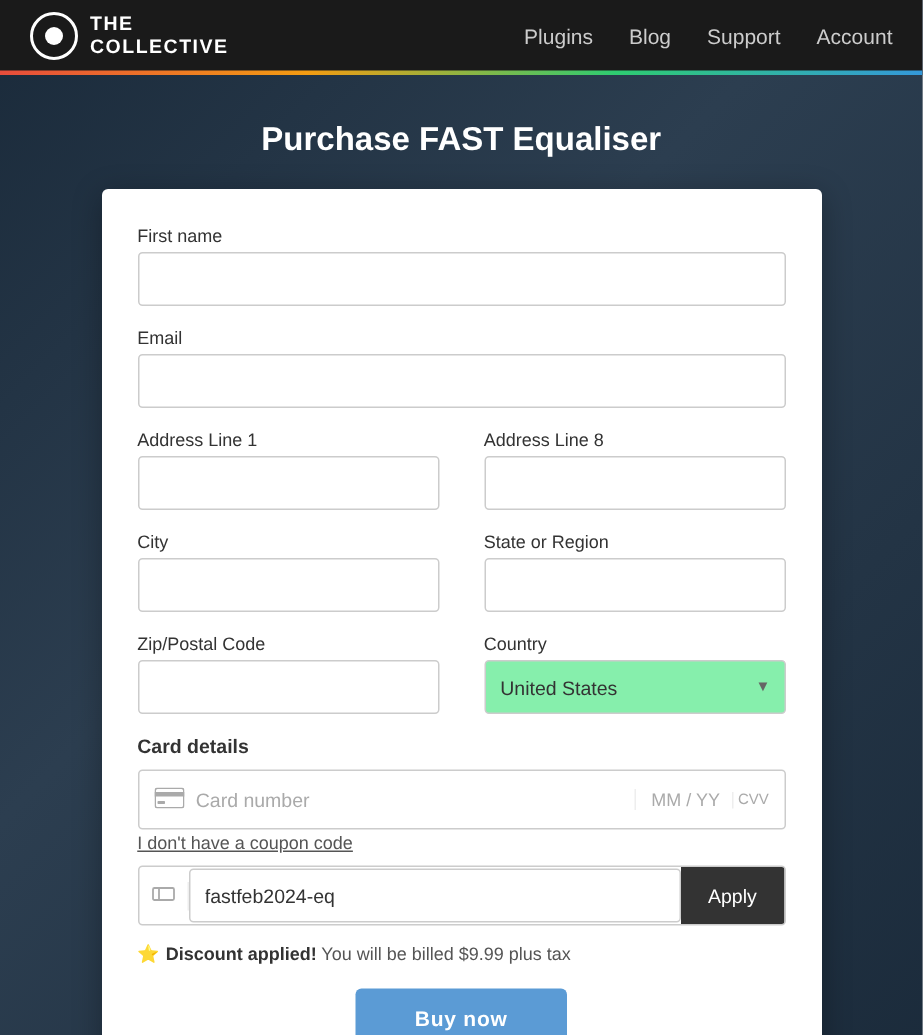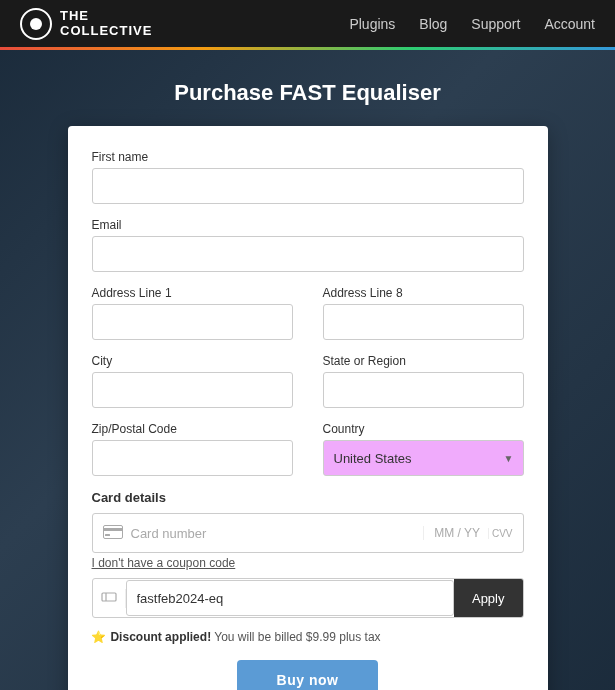--- a/index.html
+++ b/index.html
@@ -134,21 +134,21 @@
 
     select {
       border: 1px solid #ccc;
       border-radius: 3px;
       padding: 8px 30px 8px 10px;
       font-size: 13px;
       outline: none;
       width: 100%;
       height: 36px;
       color: #333;
-      background: #f0abfc;
+      background: #86efac;
       appearance: none;
       cursor: pointer;
     }
 
     .select-arrow {
       position: absolute;
       right: 10px;
       top: 50%;
       transform: translateY(-50%);
       pointer-events: none;

